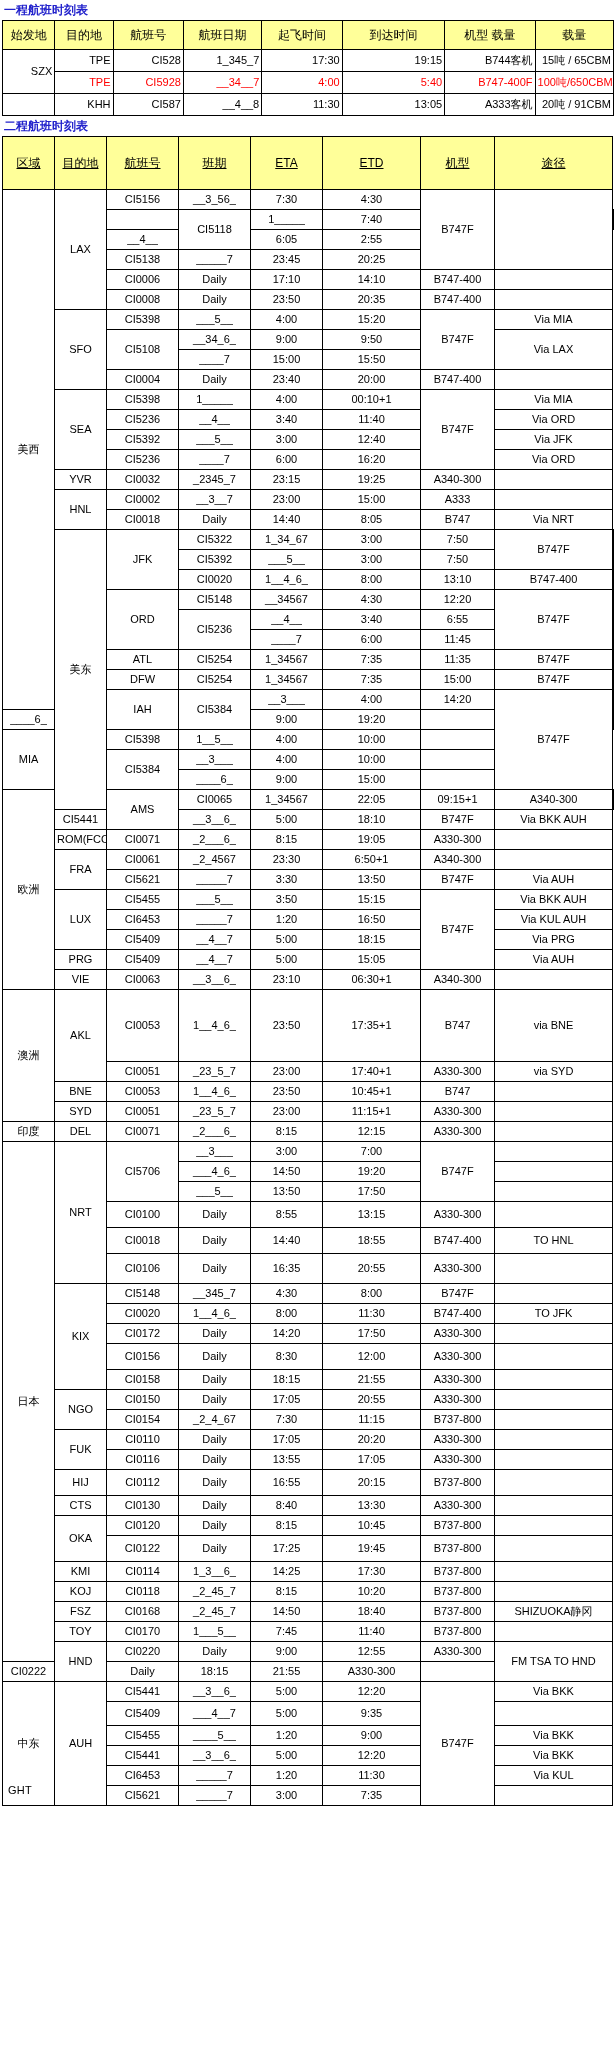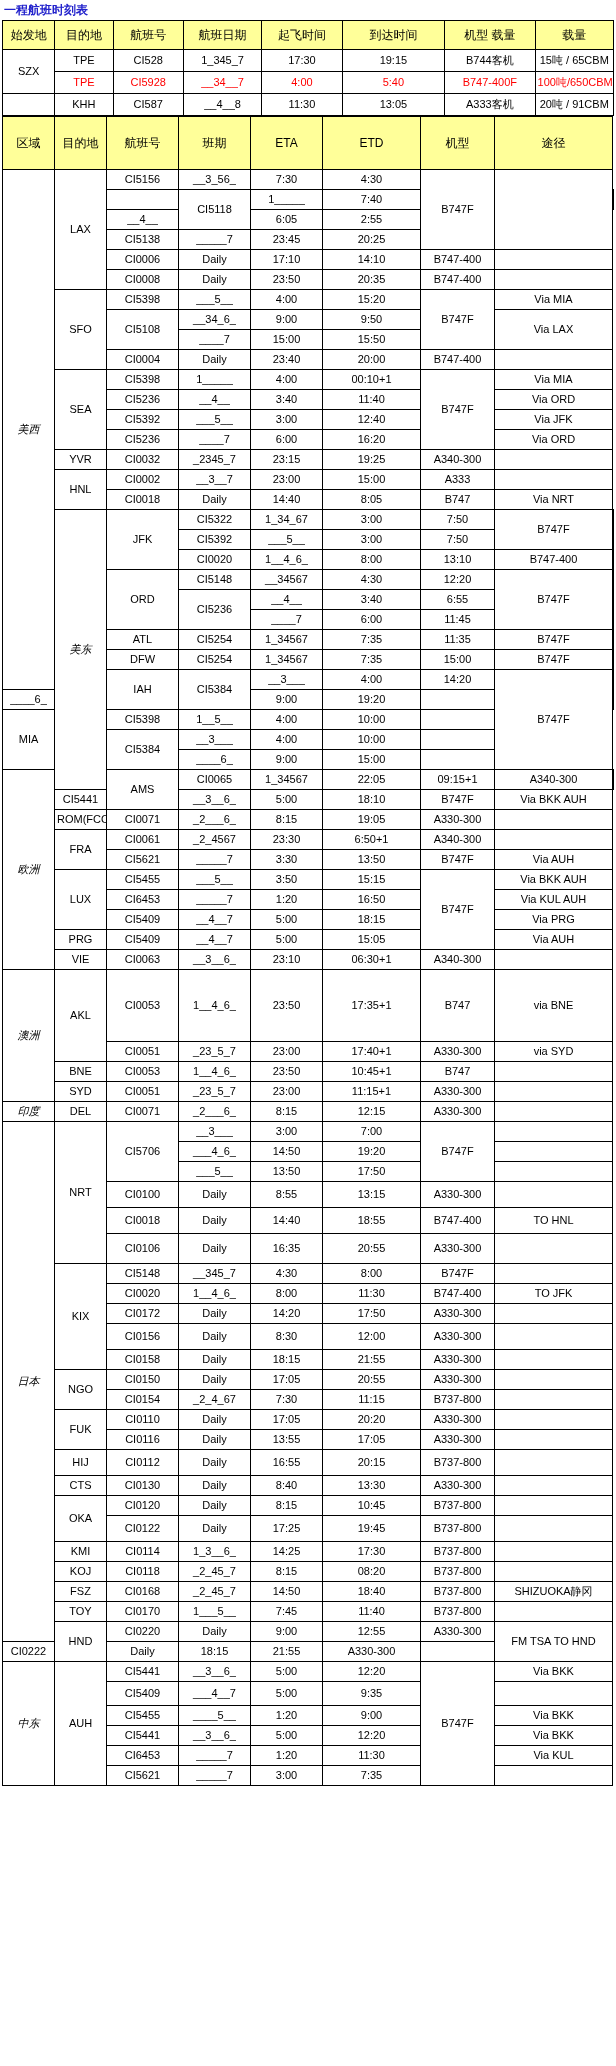--- a/index.html
+++ b/index.html
@@ -41,25 +41,25 @@
     white-space: nowrap;
   }
   table.grid th {
     background: #ffff99;
     font-size: 12px;
     margin-top: 44px;
   }
 
   
   #t1 th { height: 26px; }
-  #t1 td { height: 19px; }
+  #t1 td { height: 19px; text-align: right; }
   .redrow td { color: #ff0000; }
 
   
-  #t2 th { height: 50px; }
+  #t2 th { height: 50px; text-decoration: underline; }
   #t2 td { height: 17px; }
 
   
   .c1-0 { width: 52px; }
   .c1-1 { width: 58px; }
   .c1-2 { width: 70px; }
   .c1-3 { width: 78px; }
   .c1-4 { width: 80px; }
   .c1-5 { width: 102px; }
   .c1-6 { width: 90px; }
@@ -68,21 +68,21 @@
   
   .c2-0 { width: 52px; }
   .c2-1 { width: 52px; }
   .c2-2 { width: 72px; }
   .c2-3 { width: 72px; }
   .c2-4 { width: 72px; }
   .c2-5 { width: 98px; }
   .c2-6 { width: 74px; }
   .c2-7 { width: 118px; }
 
-  .region-cell { font-size: 11px; font-style: italic; }
+  .region-cell { font-size: 11px; }
   .wrapcell { white-space: normal; line-height: 12px; }
 
   .side-label {
     position: absolute;
     left: 0px;
     font-size: 11px;
     color: #000;
     letter-spacing: 0.2px;
   }
 </style>
@@ -142,20 +142,21 @@
           <td>CI587</td>
           <td>__4__8</td>
           <td>11:30</td>
           <td>13:05</td>
           <td>A333客机</td>
           <td>20吨 / 91CBM</td>
         </tr>
       </tbody>
   </table>
 
+  <div class="section-title">二程航班时刻表</div>
 
   <table class="grid" id="t2">
     <colgroup>
       <col class="c2-0">
         <col class="c2-1">
         <col class="c2-2">
         <col class="c2-3">
       <col class="c2-4">
         <col class="c2-5">
         <col class="c2-6">
@@ -695,21 +696,21 @@
           <td>14:25</td>
           <td>17:30</td>
           <td>B737-800</td>
           <td></td>
         </tr>
         <tr>
           <td>KOJ</td>
           <td>CI0118</td>
           <td>_2_45_7</td>
           <td>8:15</td>
-          <td>08:20</td>
+          <td>10:20</td>
           <td>B737-800</td>
           <td></td>
         </tr>
         <tr>
           <td>FSZ</td>
           <td>CI0168</td>
           <td>_2_45_7</td>
           <td>14:50</td>
           <td>18:40</td>
           <td>B737-800</td>

